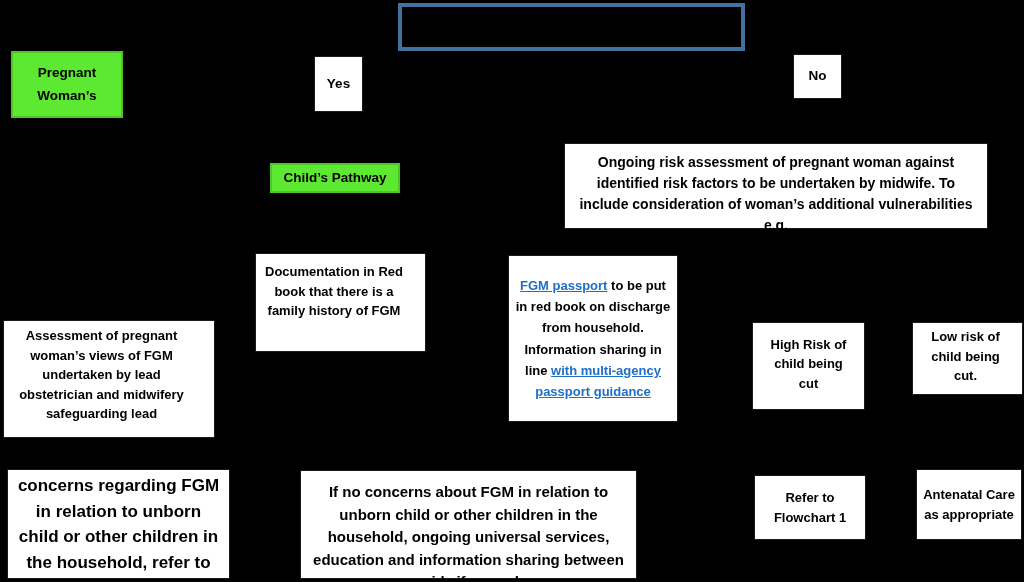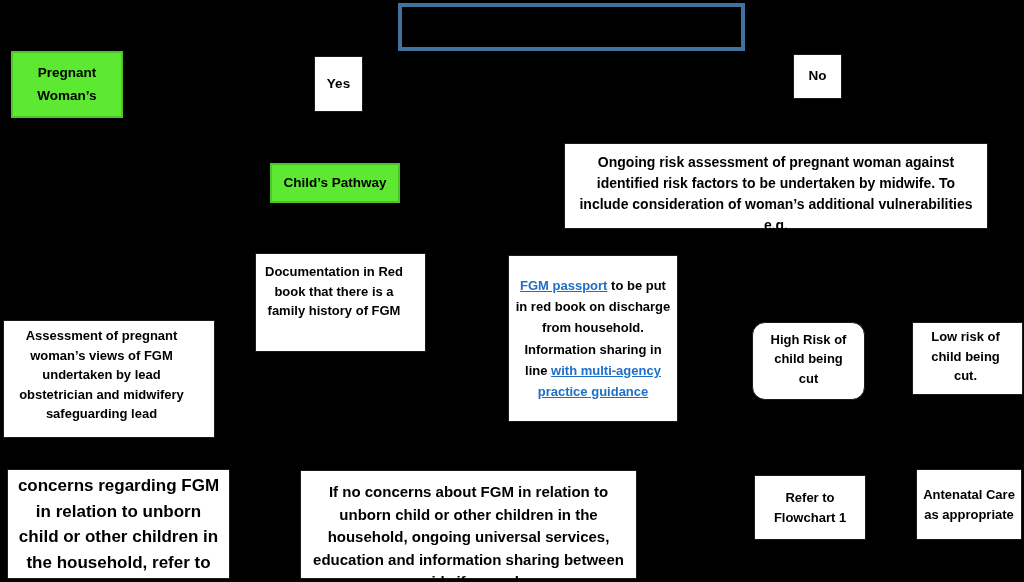--- a/index.html
+++ b/index.html
@@ -38,25 +38,25 @@
   .link {
     color: var(--link, #1F6FC8);
     text-decoration: underline;
     cursor: pointer;
   }
   
   #top-header      { left: 398px; top: 3px;   width: 347px; height: 48px; }
   #pregnant        { left: 11px;  top: 51px;  width: 112px; height: 67px; font-size: 13.5px; line-height: 1.65; padding: 12px 10px; }
   #yes             { left: 314px; top: 56px;  width: 49px;  height: 56px; font-size: 13.5px; }
   #no              { left: 793px; top: 54px;  width: 49px;  height: 45px; font-size: 13.5px; }
-  #childs-pathway  { left: 270px; top: 163px; width: 130px; height: 40px; font-size: 13.5px; }
+  #childs-pathway  { left: 270px; top: 163px; width: 130px; height: 30px; font-size: 13.5px; }
   #ongoing         { left: 564px; top: 143px; width: 424px; height: 86px; font-size: 14px;   padding: 8px 6px 0 6px; }
   #documentation   { left: 255px; top: 253px; width: 171px; height: 99px; font-size: 13px;   padding: 8px 21px 0 8px; }
   #fgm-passport    { left: 508px; top: 255px; width: 170px; height: 167px; font-size: 13px;  line-height: 1.62; padding: 4px 6px; }
-  #high-risk       { left: 752px; top: 322px; width: 113px; height: 78px; font-size: 13px;   padding: 6px 12px 10px 12px; border-radius: 13px; }
+  #high-risk       { left: 752px; top: 322px; width: 113px; height: 88px; font-size: 13px;   padding: 6px 12px 10px 12px; }
   #low-risk        { left: 912px; top: 322px; width: 111px; height: 73px; font-size: 13px;   padding: 4px 14px 8px 10px; }
   #assessment      { left: 3px;   top: 320px; width: 212px; height: 118px; font-size: 13px;  padding: 6px 23px 14px 8px; }
   #professionals   { left: 7px;   top: 469px; width: 223px; height: 110px; font-size: 17px;  padding: 6px 6px; }
   #no-concerns     { left: 300px; top: 470px; width: 337px; height: 109px; font-size: 15px;  padding: 10px 10px 0 10px; }
   #refer           { left: 754px; top: 475px; width: 112px; height: 65px; font-size: 13px; }
   #antenatal       { left: 916px; top: 469px; width: 106px; height: 71px; font-size: 13px;   padding: 8px 6px; }
 </style>
 </head>
 <body>
 
@@ -82,21 +82,21 @@
 
   <div id="ongoing" class="box top-align">
     <span>Ongoing risk assessment of pregnant woman against identified risk factors to be undertaken by midwife. To include consideration of woman’s additional vulnerabilities e.g.</span>
   </div>
 
   <div id="documentation" class="box top-align">
     <span>Documentation in Red book that there is a family history of FGM</span>
   </div>
 
   <div id="fgm-passport" class="box">
-    <span><span class="link">FGM passport</span><span> to be put in red book on discharge from household. Information sharing in line </span><span class="link">with multi-agency practice guidance</span></span>
+    <span><span class="link">FGM passport</span><span> to be put in red book on discharge from household. Information sharing in line </span><span class="link">with multi-agency passport guidance</span></span>
   </div>
 
   <div id="high-risk" class="box">
     <span>High Risk of child being cut</span>
   </div>
 
   <div id="low-risk" class="box">
     <span>Low risk of child being cut.</span>
   </div>
 

